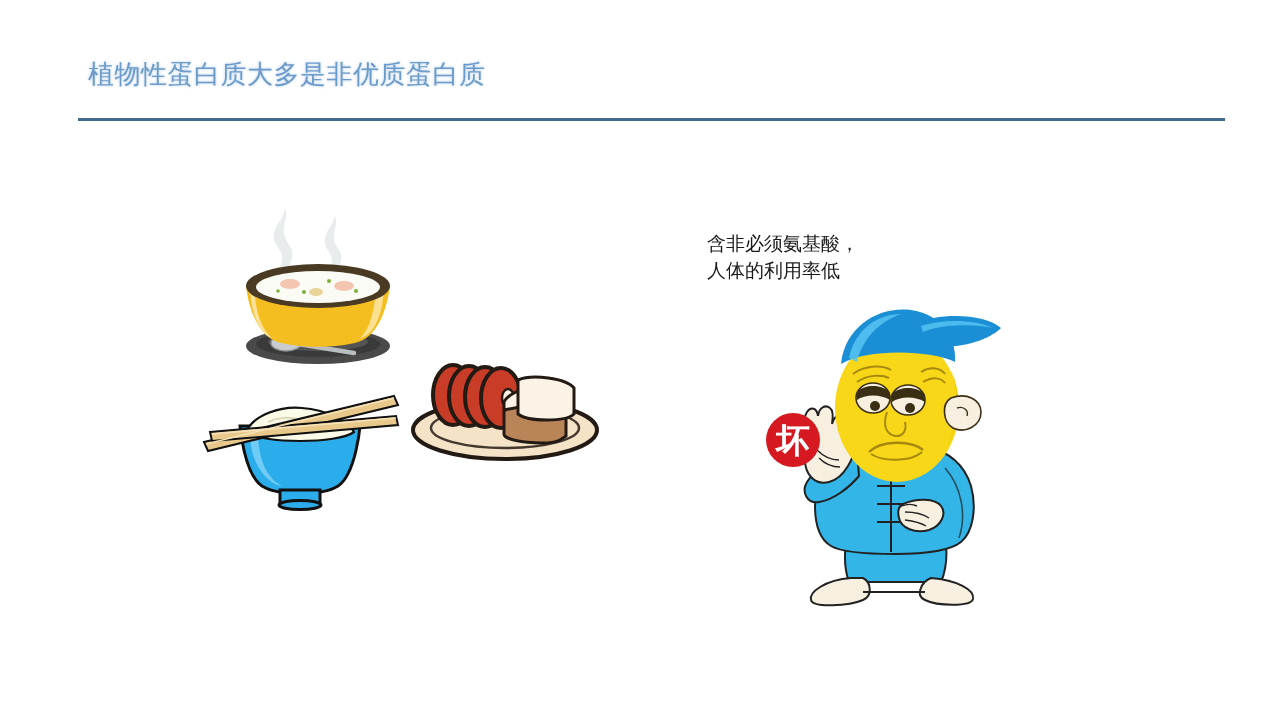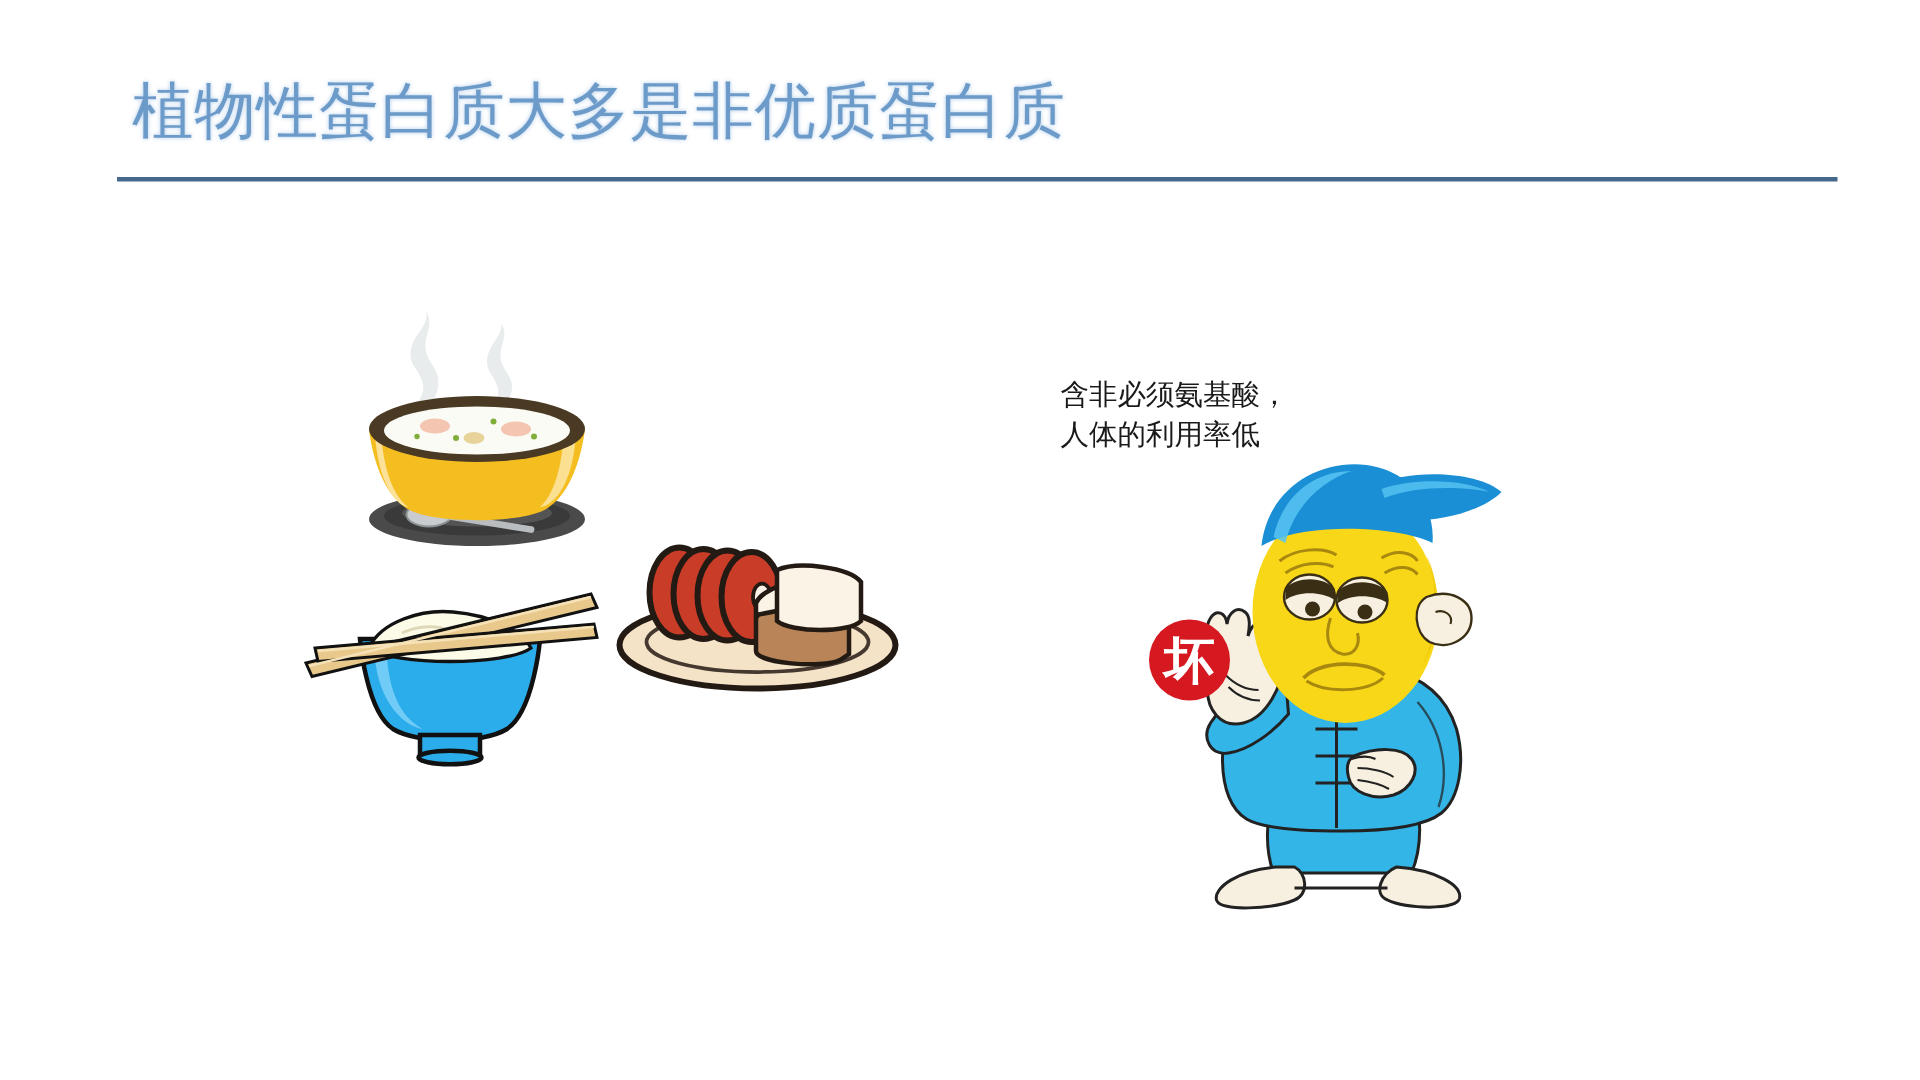--- a/index.html
+++ b/index.html
@@ -14,21 +14,21 @@
   .slide{
     position:absolute;left:0;top:0;width:1280px;height:720px;
     background:#ffffff;
   }
 
   
   .title{
     position:absolute;
     left:88px; top:52px;
     font-family:"Liberation Sans", sans-serif;
-    font-size:41px;
+    font-size:26px;
     line-height:44px;
     font-weight:400;
     letter-spacing:0.5px;
     color:#6d9bc9;
     text-shadow:0 0 3px rgba(160,195,230,.85), 0 1px 1px rgba(255,255,255,.9);
     white-space:nowrap;
   }
   .title-rule{
     position:absolute;
     left:78px; top:118px;
@@ -38,21 +38,20 @@
 
   
   .caption{
     position:absolute;
     left:707px; top:230px;
     font-family:"Liberation Serif", serif;
     font-size:19px;
     line-height:27px;
     color:#1a1a1a;
     white-space:pre-line;
-    margin-top:20px;
   }
 
   
   .art{position:absolute;}
   .art svg{display:block;overflow:visible;}
 
   #food-soup{left:228px;  top:188px;  width:180px; height:180px;}
   #food-rice{left:198px;  top:378px;  width:205px; height:135px;}
   #food-meat{left:408px;  top:352px;  width:195px; height:115px;}
   #mascot   {left:745px;  top:300px;  width:300px; height:310px;}

